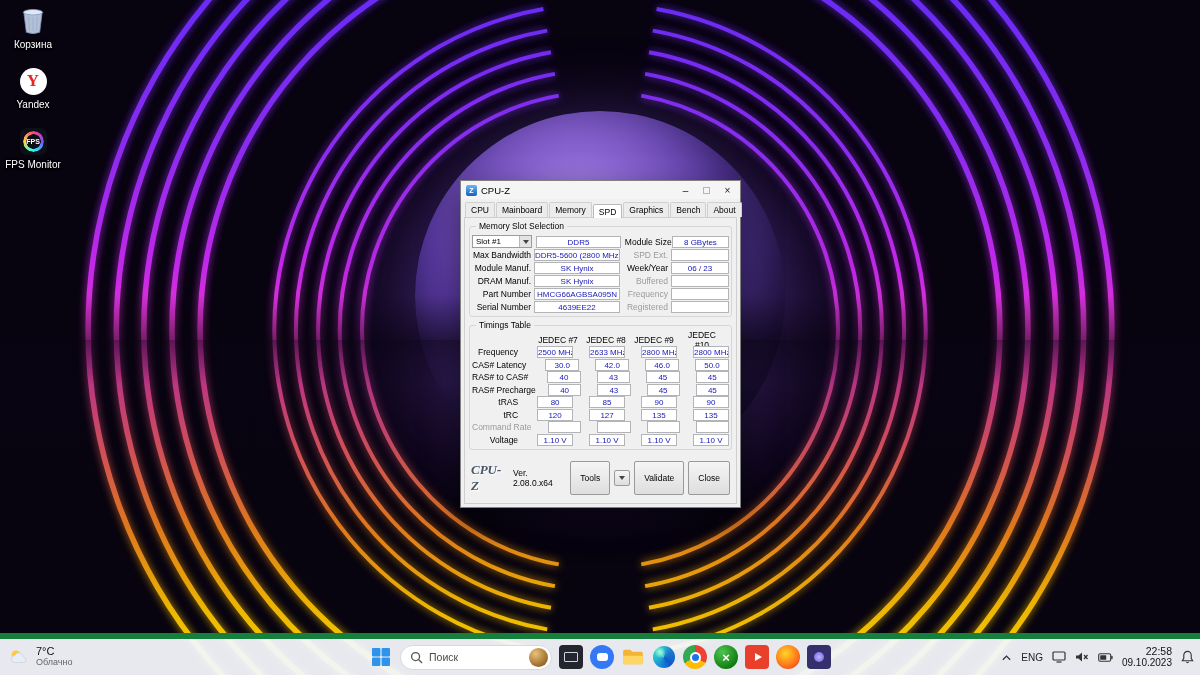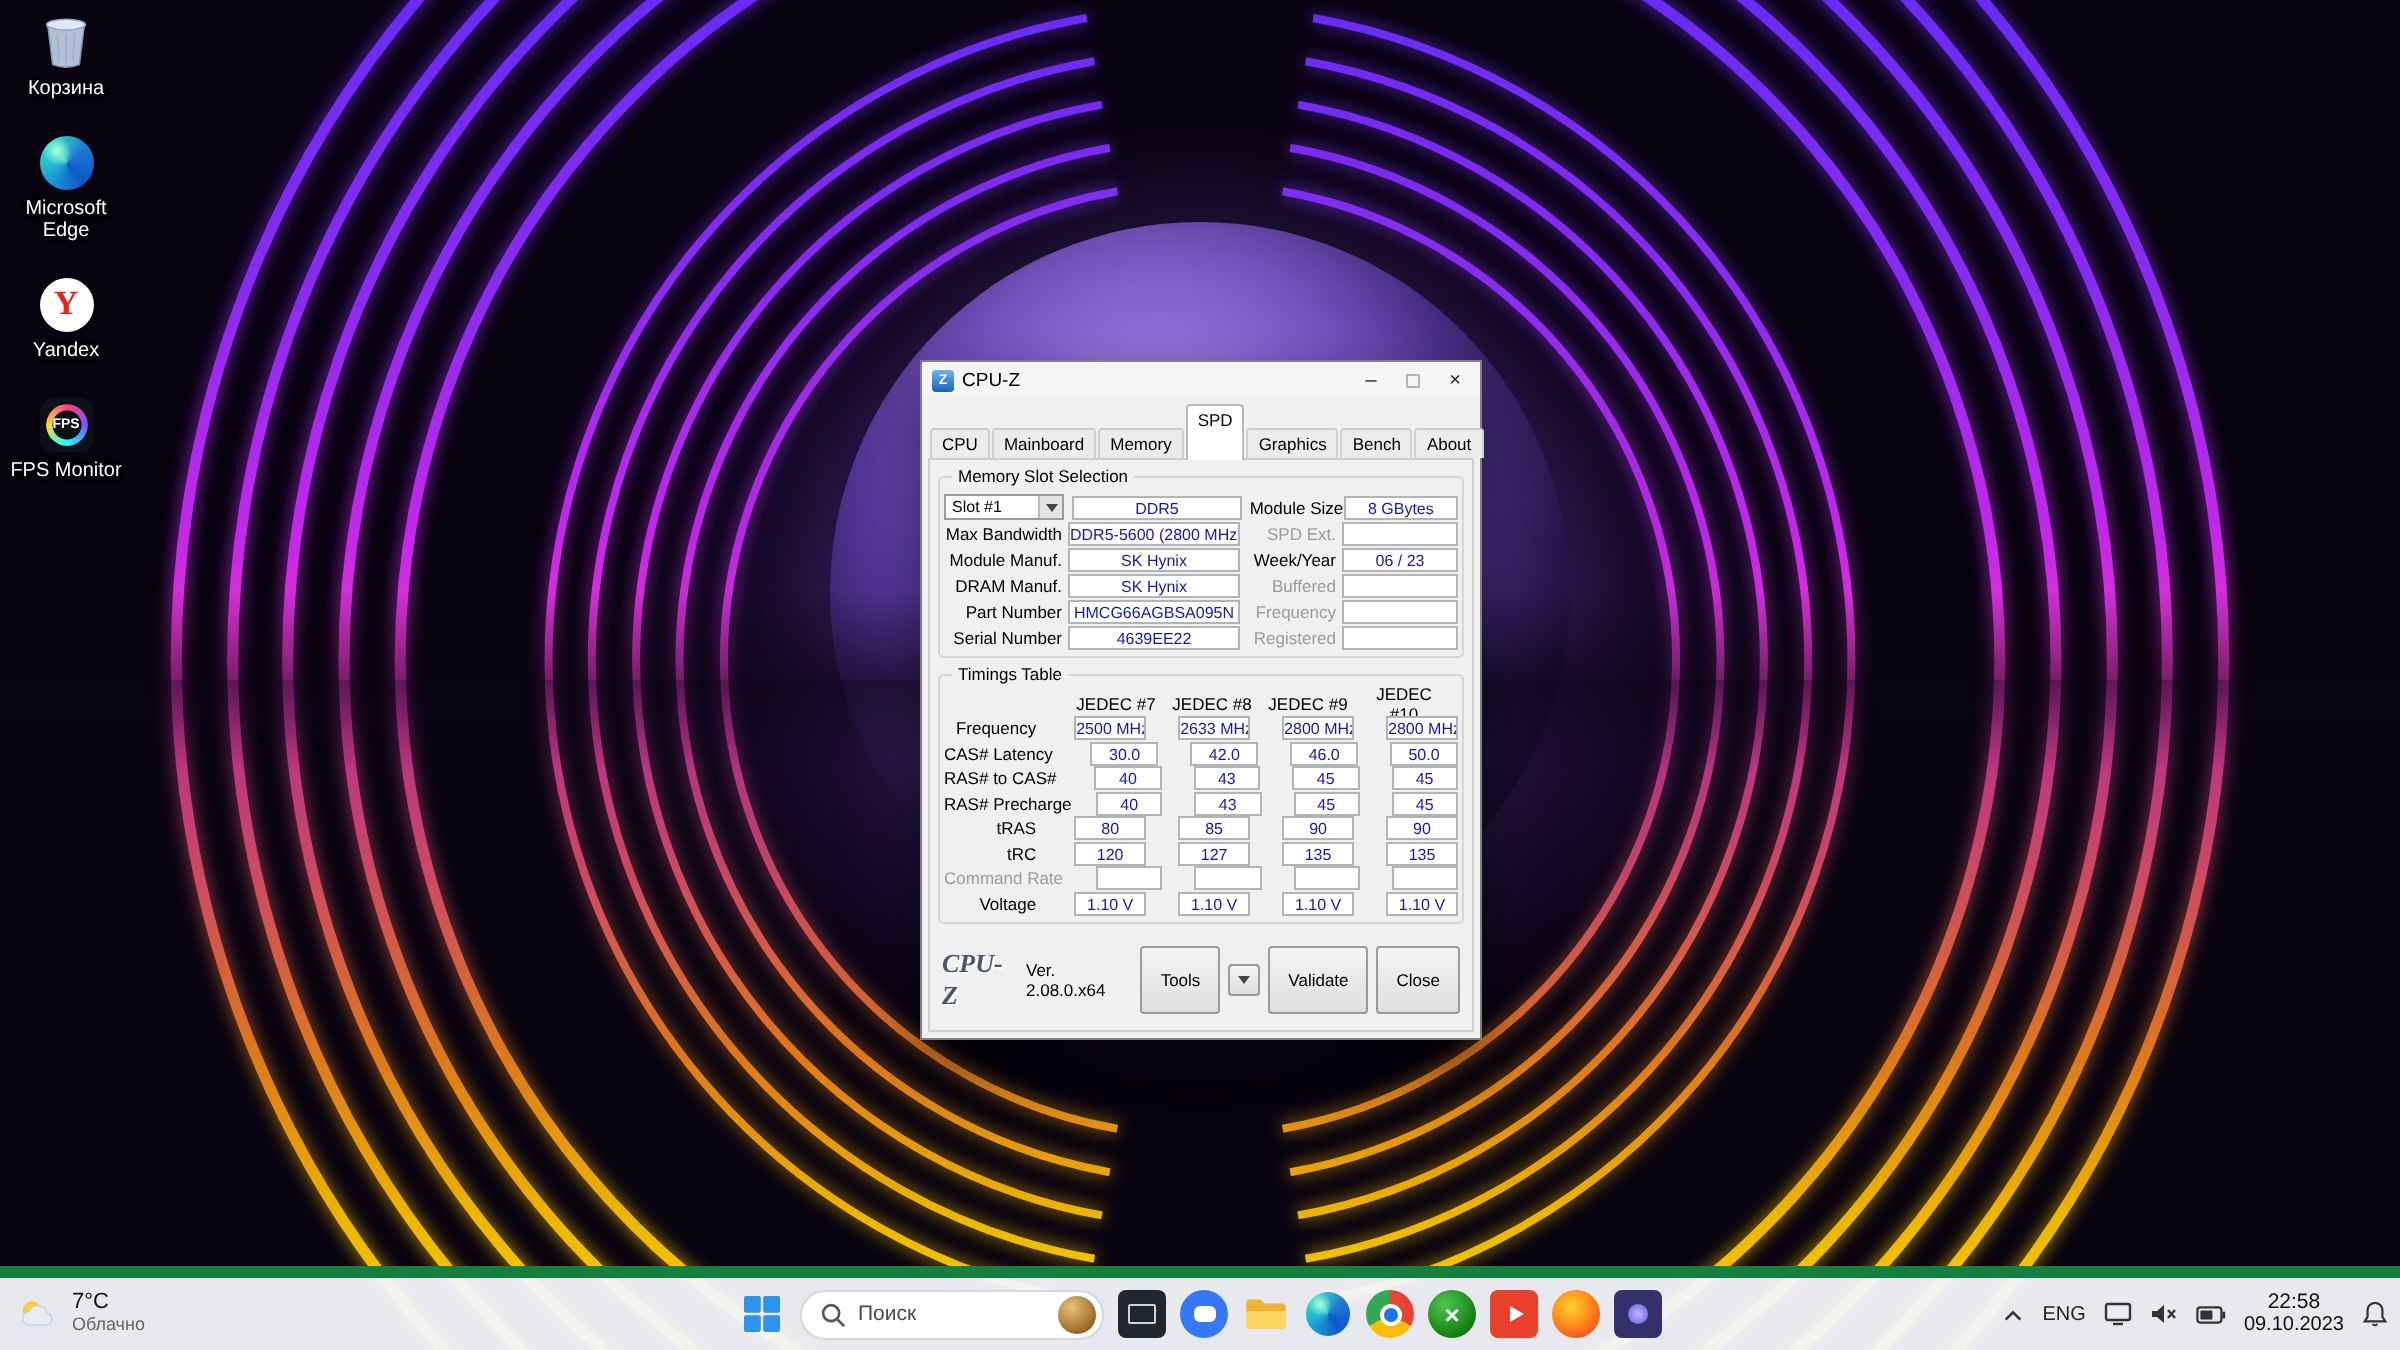--- a/index.html
+++ b/index.html
@@ -37,21 +37,21 @@
     box-shadow:0 12px 30px rgba(0,0,0,.55); font-size:8.5px; color:#000; }
   .titlebar { height:18px; display:flex; align-items:center; background:#f5f5f5; padding:0 2px 0 5px; }
   .app-ico { width:11px; height:11px; border-radius:2px; background:linear-gradient(#6fb4f0,#1860b8); margin-right:4px;
     color:#fff; font-size:7px; font-weight:bold; display:flex; align-items:center; justify-content:center; }
   .ttl { font-size:9.5px; flex:1; }
   .winbtn { width:21px; height:15px; display:flex; align-items:center; justify-content:center; font-size:10px; color:#222; }
   .winbtn.max i { width:7px; height:7px; border:1px solid #b5b5b5; display:block; }
   .tabs { display:flex; align-items:flex-end; padding:3px 4px 0 4px; }
   .tab { padding:2px 5px 2px 5px; border:1px solid #cfcfcf; border-bottom:none; border-radius:2px 2px 0 0; background:#ececec;
     margin-right:1px; font-size:8.5px; white-space:nowrap; }
-  .tab.active { background:#fff; border-color:#b9b9b9; padding-bottom:15px; margin-bottom:-1px; }
+  .tab.active { background:#fff; border-color:#b9b9b9; padding-bottom:1px; margin-bottom:-1px; }
   .client { margin:0 3px 3px 3px; border:1px solid #cfcfcf; background:#f0f0f0; padding:6px 2px 3px 2px; }
 
   .group { position:relative; border:1px solid #d6d6d6; border-radius:3px; margin:2px 2px 8px 2px; padding:8px 2px 3px 2px; }
   .gtitle { position:absolute; top:-6px; left:6px; background:#f0f0f0; padding:0 3px; font-size:8.5px; }
   .msrow, .trow { display:flex; align-items:center; height:13px; }
   .llabel { width:62px; text-align:right; padding-right:3px; white-space:nowrap; }
   .rlabel { width:47px; text-align:right; padding-right:3px; margin-left:4px; white-space:nowrap; }
   .dim { color:#9b9b9b; }
   .vfield { height:12px; line-height:11px; border:1px solid #b2b4b8; background:#fff; color:#1616b6;
     font-size:8px; text-align:center; overflow:hidden; white-space:nowrap; }
@@ -96,21 +96,21 @@
   .ic-xbox { background:radial-gradient(circle at 35% 30%, #4fc44f, #0e7a0e 75%); border-radius:50%; color:#fff; font-weight:bold; font-size:13px; }
   .ic-chrome { border-radius:50%; background:conic-gradient(#ea4335 0 33.3%, #fbbc05 0 66.6%, #34a853 0 100%); }
   .ic-chrome::before { content:""; position:absolute; inset:6.5px; background:#fff; border-radius:50%; }
   .ic-chrome::after { content:""; position:absolute; inset:8.5px; background:#1a73e8; border-radius:50%; }
   .ic-orange { border-radius:50%; background:radial-gradient(circle at 40% 35%, #ffd42a, #ff7a1a 55%, #e8402a 90%); }
   .ic-violet { background:#35306b; } .ic-violet::after { content:""; width:10px; height:10px; border-radius:50%; background:radial-gradient(#c0b4ff,#6a5ae0); }
   .edge-sm { width:22px; height:22px; }
   .tray { position:absolute; right:6px; display:flex; align-items:center; gap:9px; }
   .trayico { display:flex; align-items:center; justify-content:center; }
   .lang { font-size:10px; color:#222; }
-  .clock { display:flex; flex-direction:column; align-items:center; line-height:12px; }
+  .clock { display:flex; flex-direction:column; align-items:flex-end; line-height:12px; }
   .ctime { font-size:10.5px; color:#111; }
   .cdate { font-size:10px; color:#111; }
 </style>
 </head>
 <body>
 
 <div class="stage">
 
   <svg class="neon" viewBox="0 0 1200 675">
     <defs>
@@ -159,26 +159,20 @@
         <svg width="26" height="28" viewBox="0 0 24 26">
           <ellipse cx="12" cy="5" rx="9" ry="2.6" fill="#dfe8f5" stroke="#8fa3c8" stroke-width="0.7"></ellipse>
           <path d="M3.6 6 L5.8 23.5 Q12 26 18.2 23.5 L20.4 6 Q12 9 3.6 6 Z" fill="#c7d4ea" stroke="#8fa3c8" stroke-width="0.7" opacity="0.9"></path>
           <path d="M8 9 L8.8 22 M12 9.5 L12 22.5 M16 9 L15.2 22" stroke="#9db2d8" stroke-width="1" fill="none"></path>
         </svg>
       </span>
       <span class="lbl">Корзина</span>
     </div>
     <div class="dicon">
       <span class="glyph">
-          <span class="edge-ic"></span>
-        </span>
-      <span class="lbl">Microsoft Edge</span>
-    </div>
-    <div class="dicon">
-      <span class="glyph">
           <span class="ya-ic">Y</span>
         </span>
       <span class="lbl">Yandex</span>
     </div>
     <div class="dicon">
       <span class="glyph">
           <span class="fps-ic">
             <span>FPS</span>
           </span>
         </span>

